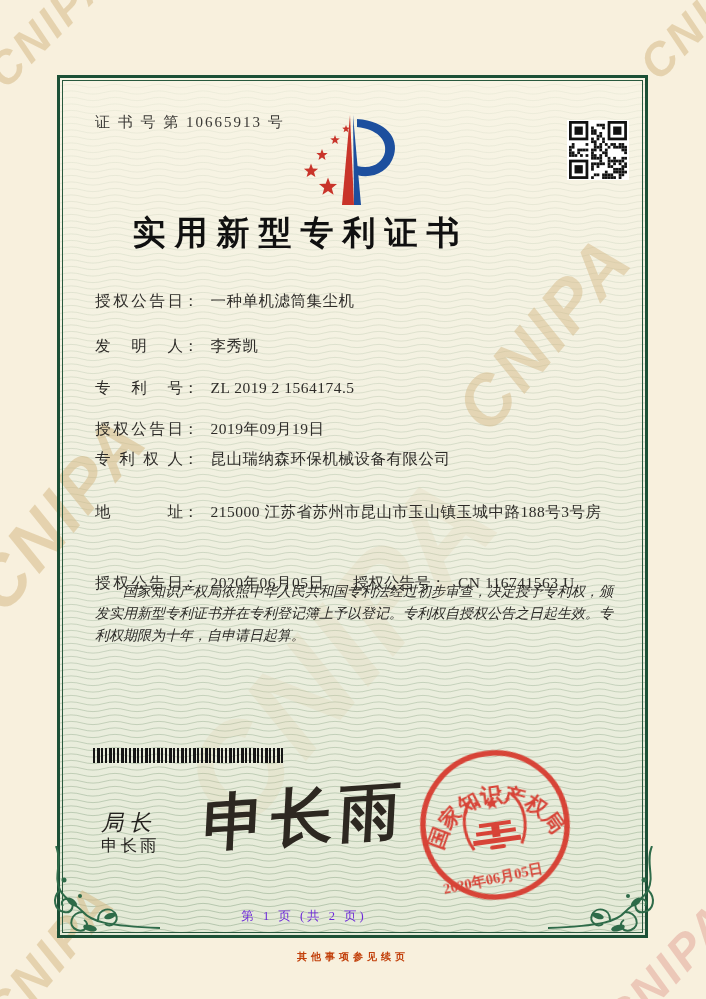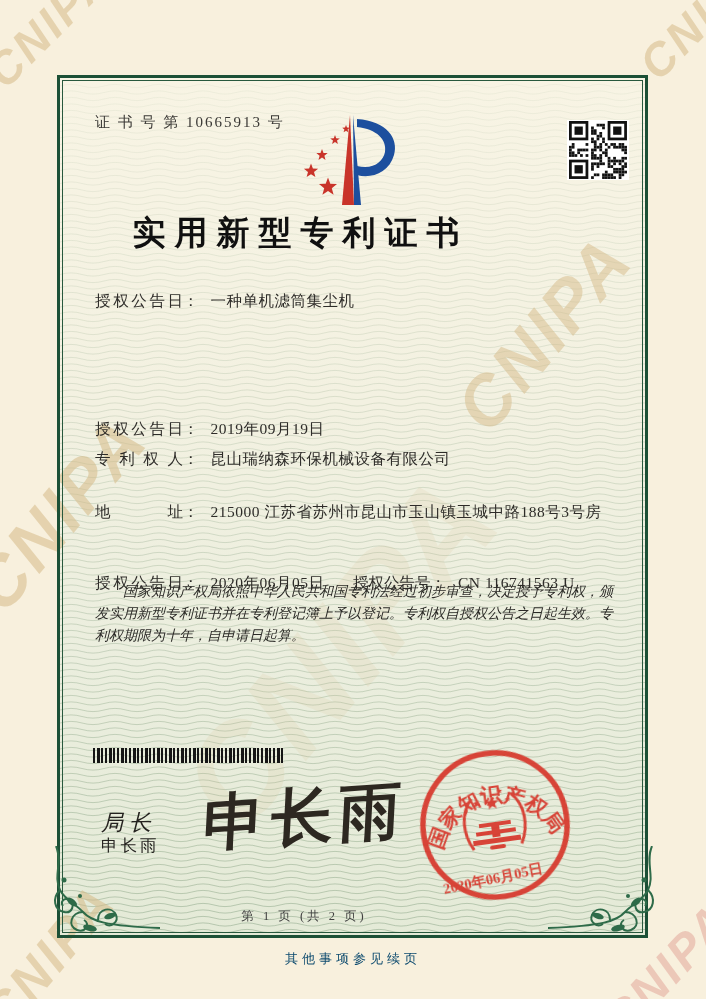--- a/index.html
+++ b/index.html
@@ -61,25 +61,25 @@
   }
   .signer-title{position:absolute;left:44px;top:733px;font-size:22px;letter-spacing:6px;color:#24221f;font-style:italic;}
   .signer-name{position:absolute;left:44px;top:760px;font-size:16.5px;letter-spacing:3px;color:#24221f;}
   .signature{
     position:absolute;left:146px;top:700px;font-size:62px;letter-spacing:6px;
     color:#2d2821;font-weight:600;transform:rotate(-4deg) skewX(-7deg);
   }
   .seal{position:absolute;left:358px;top:670px;width:160px;height:160px;transform:rotate(-8deg);opacity:.93;mix-blend-mode:multiply;}
   .page-info{
     position:absolute;left:0;right:0;top:833px;text-align:center;
-    font-size:12.5px;letter-spacing:3px;color:#404040;padding-left:16px;
+    font-size:12.5px;letter-spacing:3px;color:#6d28d9;padding-left:16px;
   }
   .footer-note{
     position:absolute;left:0;right:0;top:950px;z-index:5;text-align:center;
-    font-size:13px;letter-spacing:4px;color:#0c4a6e;
+    font-size:10px;letter-spacing:4px;color:#c2410c;font-weight:bold;
   }
   .orn{position:absolute;z-index:5;pointer-events:none;}
   .orn-left{left:50px;top:846px;}
   .orn-right{left:546px;top:846px;transform:scaleX(-1);}
 </style>
 </head>
 <body>
 
 <span class="watermark" style="left:-25px;top:60px;font-size:46px;transform:rotate(-45deg);">CNIPA</span>
 <span class="watermark" style="left:628px;top:52px;font-size:46px;transform:rotate(-45deg);">CNIPA</span>
@@ -407,20 +407,26 @@
       <rect x="43.40" y="56.20" width="2.76" height="2.76" fill="#111"></rect>
       <rect x="46.16" y="56.20" width="2.76" height="2.76" fill="#111"></rect>
       <rect x="51.68" y="56.20" width="2.76" height="2.76" fill="#111"></rect>
     </svg>
 
   <div class="title">实用新型专利证书</div>
 
   <div class="frow" style="top:216px">
     <span class="flabel">授权公告日</span><span class="fcolon">：</span><span class="fvalue">一种单机滤筒集尘机</span>
   </div>
+  <div class="frow" style="top:261px">
+    <span class="flabel">发明人</span><span class="fcolon">：</span><span class="fvalue">李秀凯</span>
+  </div>
+  <div class="frow" style="top:303px">
+    <span class="flabel">专利号</span><span class="fcolon">：</span><span class="fvalue">ZL 2019 2 1564174.5</span>
+  </div>
   <div class="frow" style="top:344px">
     <span class="flabel">授权公告日</span><span class="fcolon">：</span><span class="fvalue">2019年09月19日</span>
   </div>
   <div class="frow" style="top:374px">
     <span class="flabel">专利权人</span><span class="fcolon">：</span><span class="fvalue">昆山瑞纳森环保机械设备有限公司</span>
   </div>
   <div class="frow" style="top:427px">
     <span class="flabel">地址</span><span class="fcolon">：</span><span class="fvalue">215000 江苏省苏州市昆山市玉山镇玉城中路188号3号房</span>
   </div>
   <div class="frow" style="top:498px">

